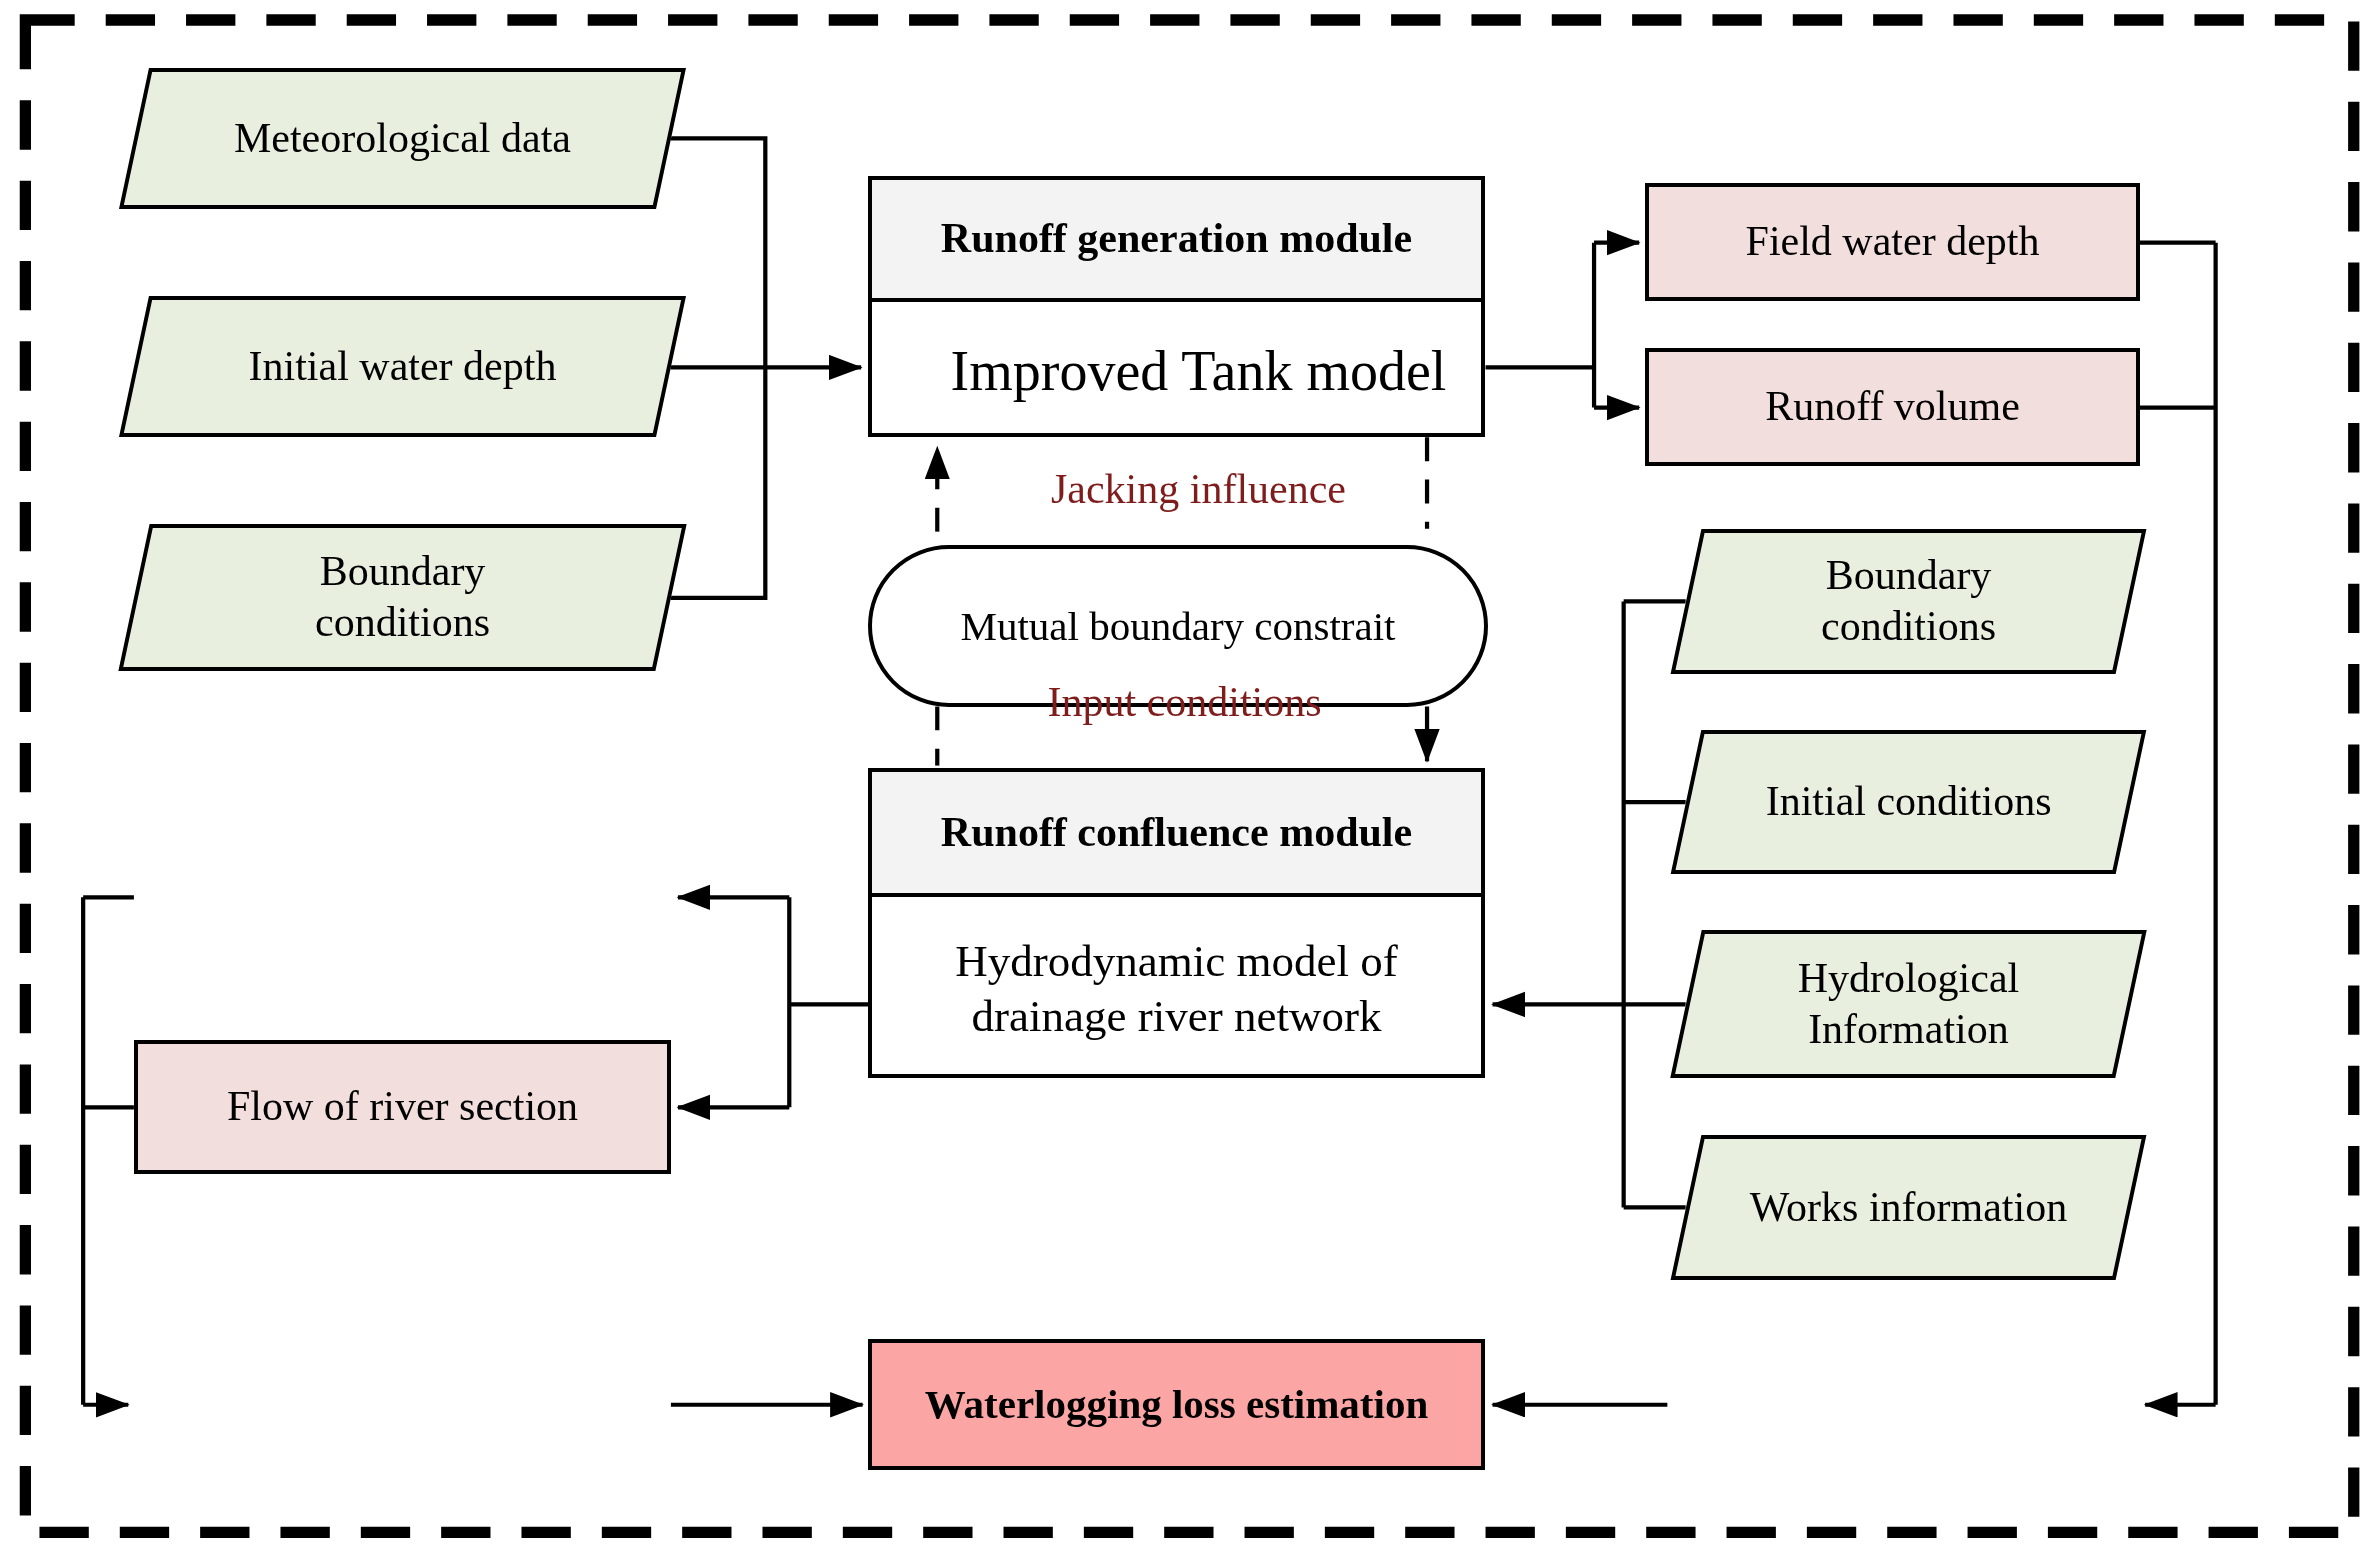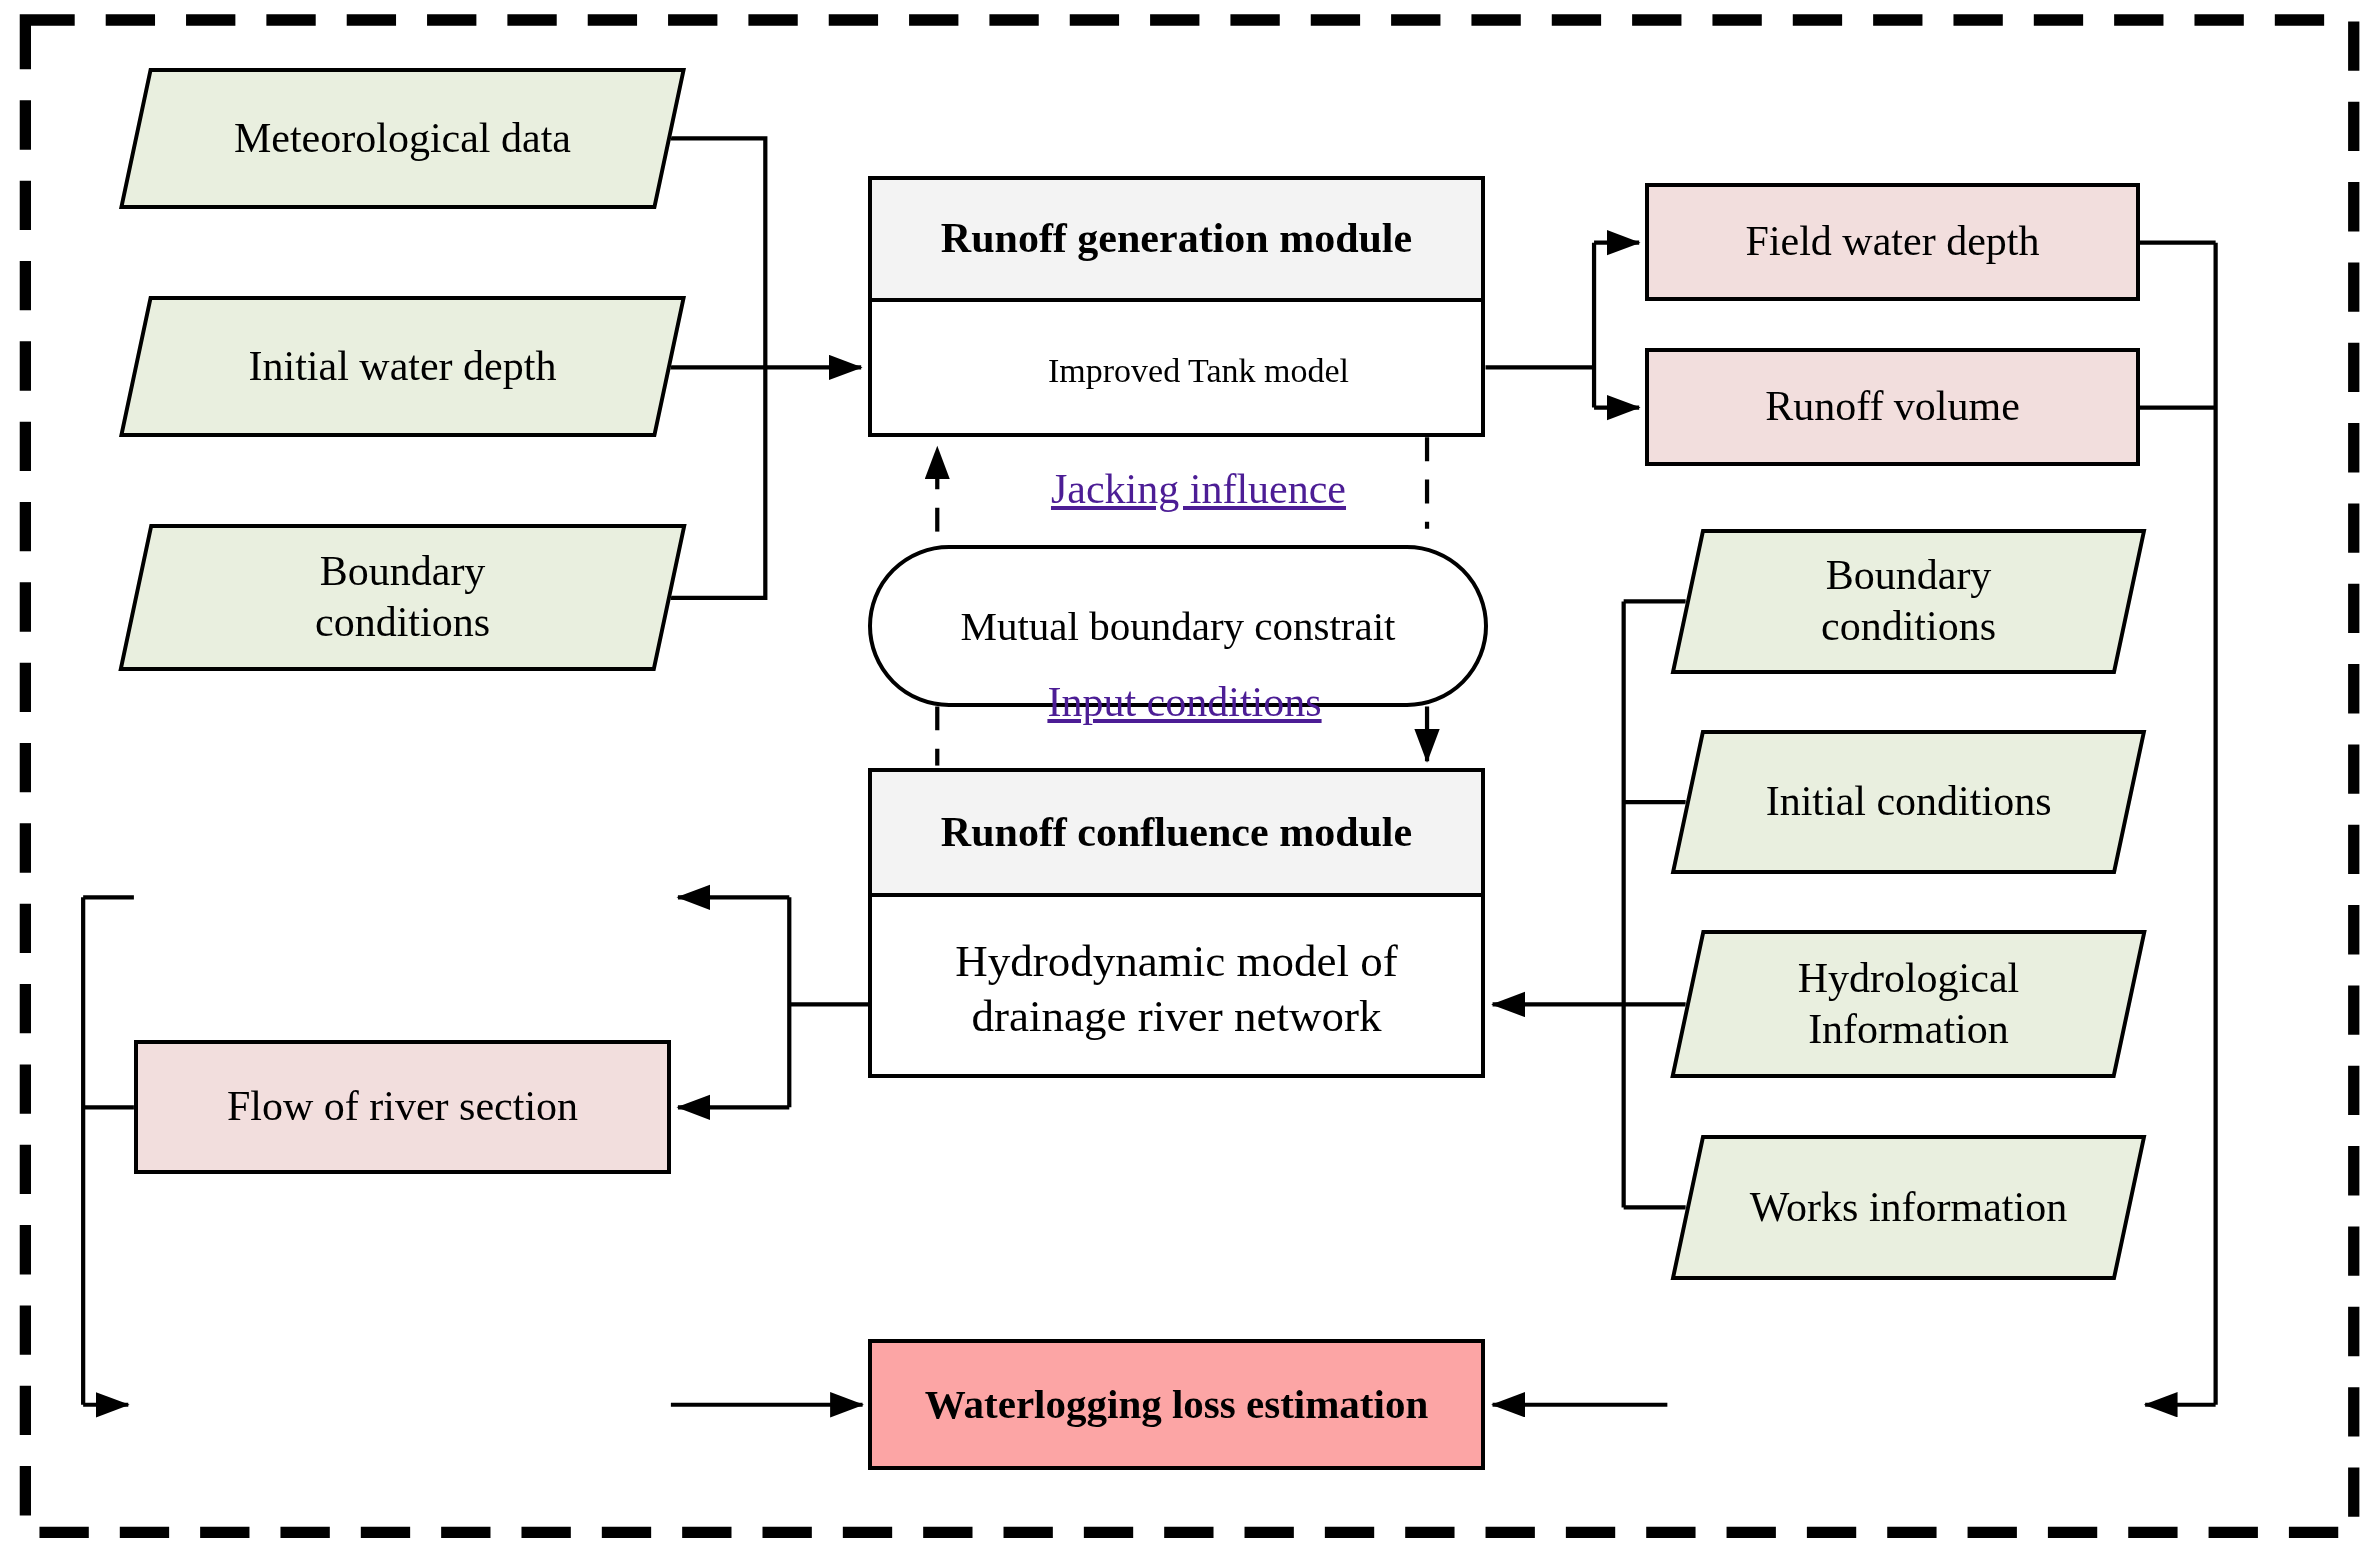--- a/index.html
+++ b/index.html
@@ -32,26 +32,26 @@
   .module{flex-direction:column;align-items:stretch;padding:0;background:#fff;gap:7px;}
   .module .hdr{
     background:#f3f3f3;border-bottom:4.2px solid #000;font-weight:bold;
     display:flex;align-items:center;justify-content:center;font-size:42px;
   }
   .module .bod{
     background:#ffffff;flex:1;
     display:flex;align-items:center;justify-content:center;
     white-space:pre-line;
   }
-  .bod.big{font-size:34px;padding-left:44px;}
+  .bod.big{font-size:56px;padding-left:44px;}
   .bod.med{font-size:45px;}
   .stadium{border-radius:85px;background:#ffffff;font-size:41px;}
   .redlab{
-    position:absolute;color:#4c1d95;font-size:42px;
-    text-align:center;white-space:nowrap;text-decoration:underline;
+    position:absolute;color:#7f1d1d;font-size:42px;
+    text-align:center;white-space:nowrap;
   }
 </style>
 </head>
 <body>
 
 <div class="canvas">
 
   <svg class="wires" viewBox="0 0 3373 2203" width="2377" height="1553">
     <defs>
       <marker id="ah" markerUnits="userSpaceOnUse" markerWidth="54" markerHeight="42" refX="46" refY="18" orient="auto">

